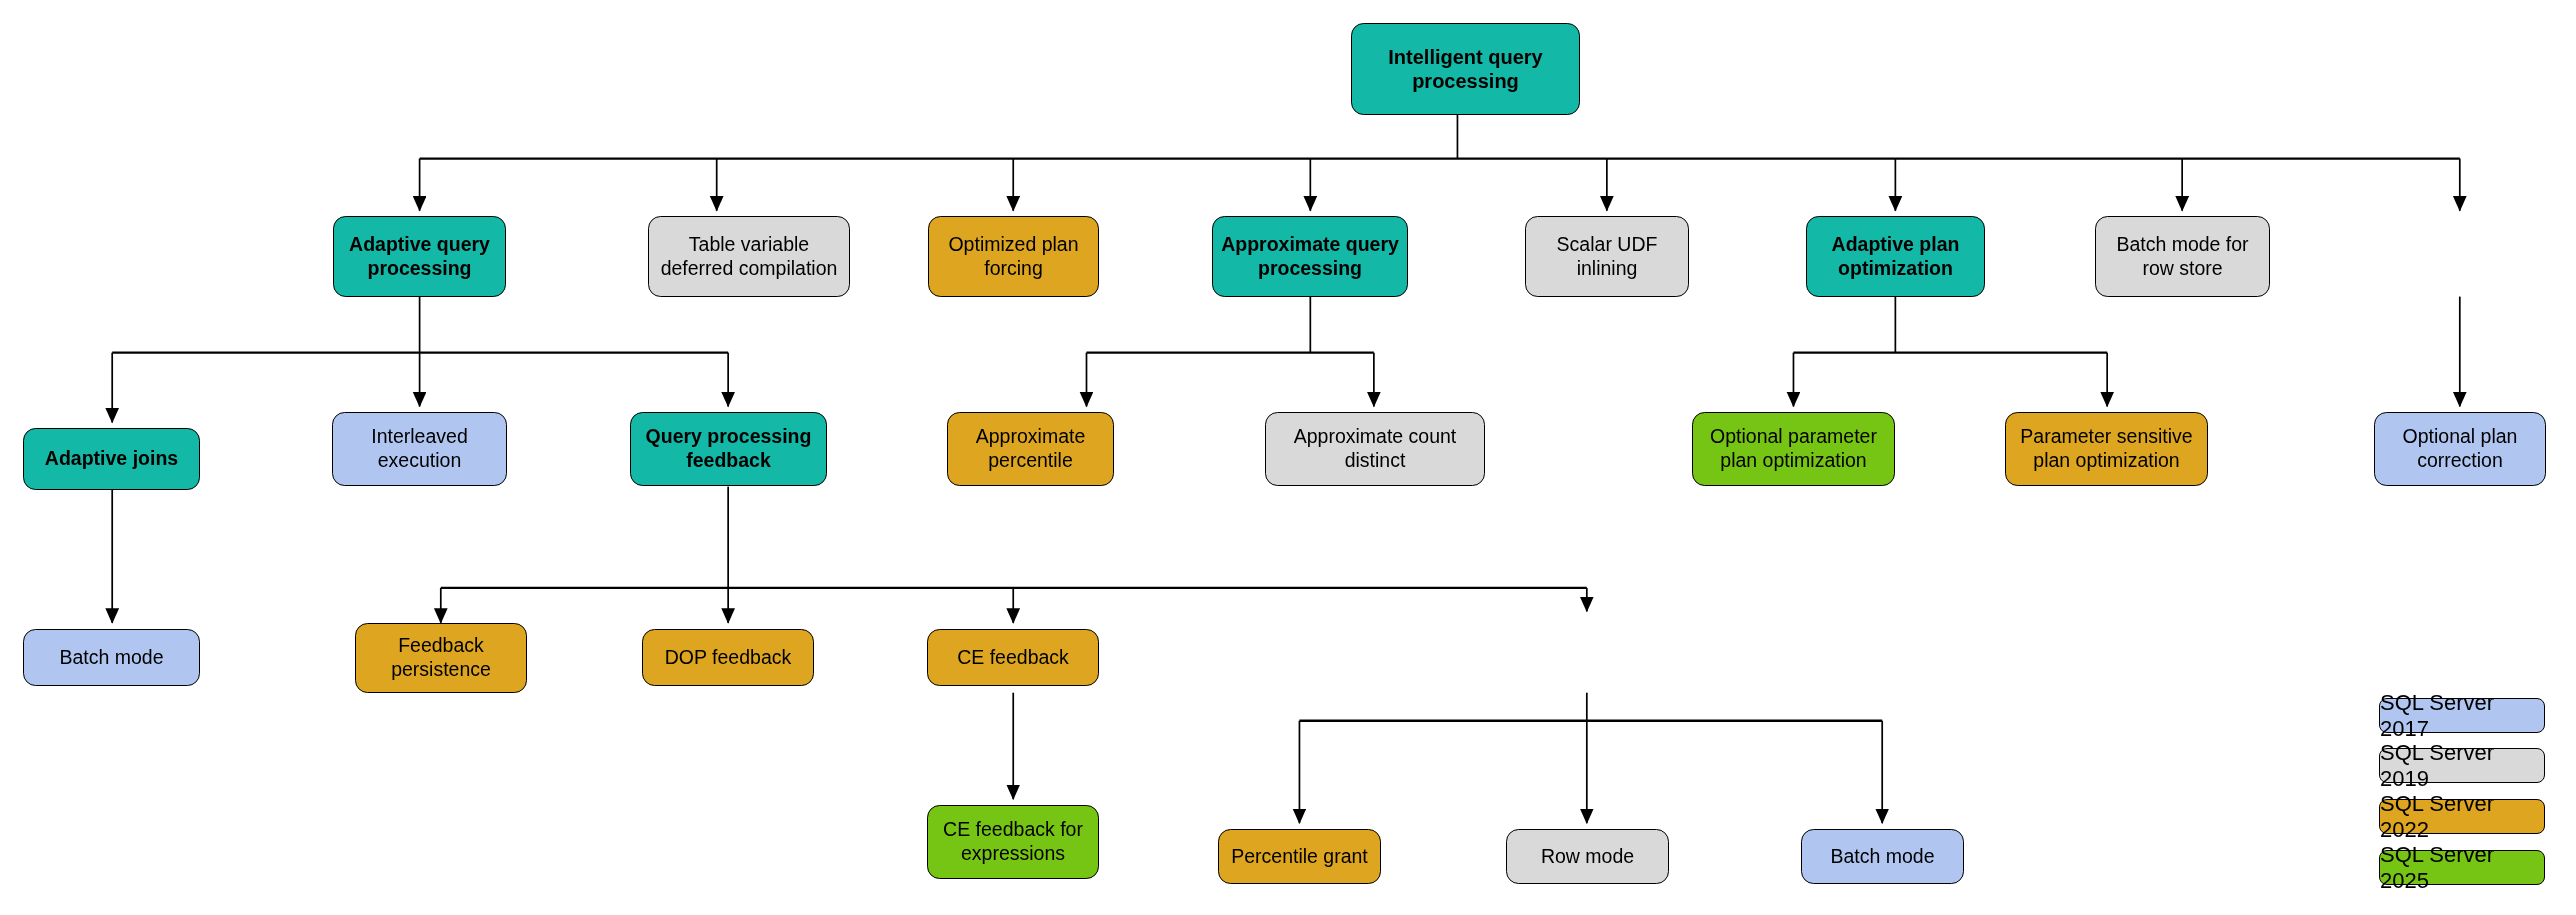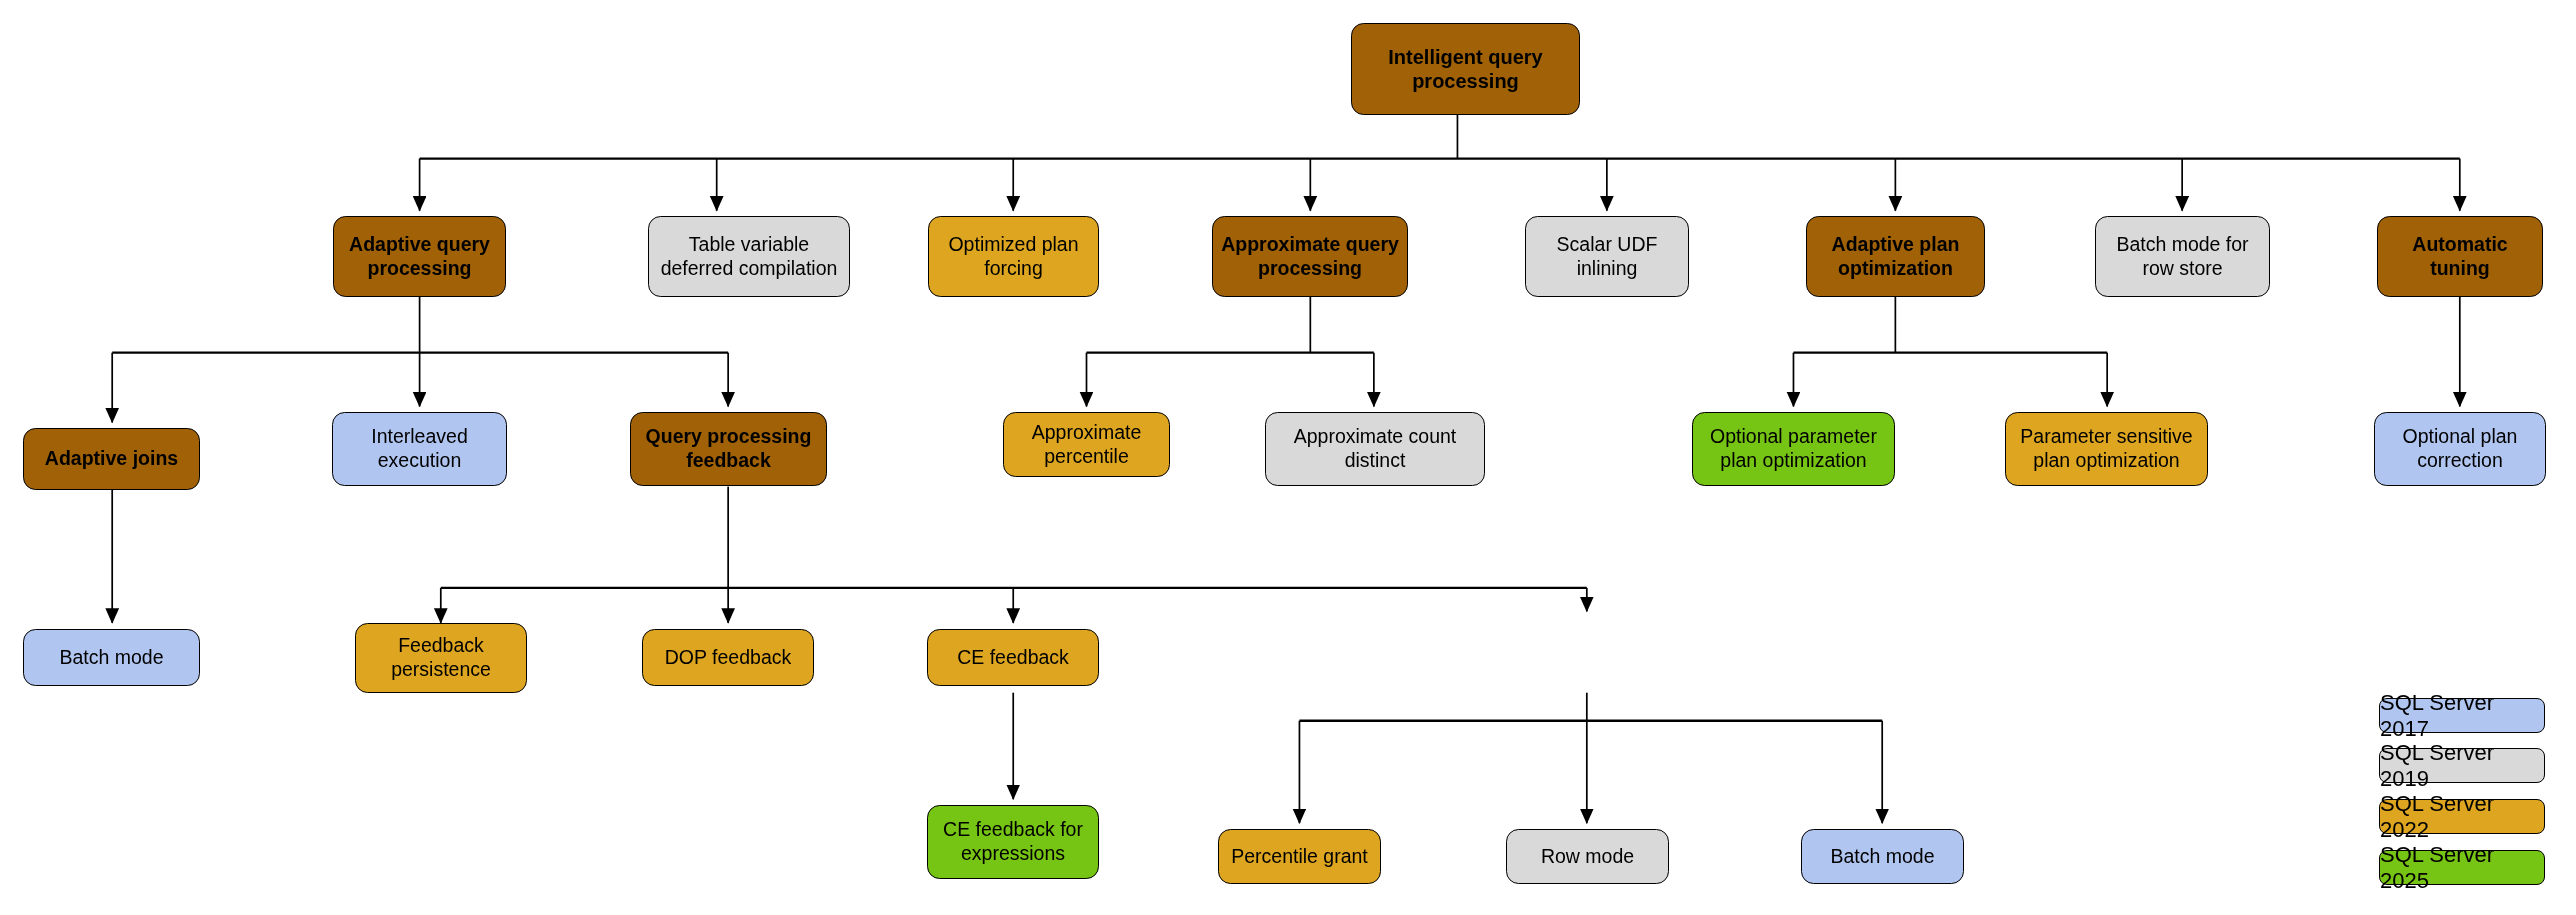--- a/index.html
+++ b/index.html
@@ -35,21 +35,21 @@
     color: #000000;
     line-height: 1.22;
     padding: 2.3px 5.7px;
     font-size: 19.5px;
     background: #ffffff;
     z-index: 2;
   }
   .node.root { font-weight: bold; font-size: 20px; }
   .node.branch { font-weight: bold; }
   .node.leaf { font-weight: normal; }
-  .fill-white  { background: #a16207; }
+  .fill-white  { background: #14b8a6; }
   .fill-gray   { background: #d9d9d9; }
   .fill-orange { background: #dda520; }
   .fill-blue   { background: #b0c5f0; }
   .fill-green  { background: #76c413; }
   .legend-box {
     position: absolute;
     box-sizing: border-box;
     border: 1.7px solid #000000;
     border-radius: 8px;
     display: flex;
@@ -123,26 +123,25 @@
 
   <div class="node root fill-white" style="left:1351px; top:23px; width:229px; height:92px;">Intelligent query processing</div>
 
   <div class="node branch fill-white" style="left:333px; top:216px; width:173px; height:81px;">Adaptive query processing</div>
   <div class="node leaf fill-gray" style="left:648px; top:216px; width:202px; height:81px;">Table variable deferred compilation</div>
   <div class="node leaf fill-orange" style="left:928px; top:216px; width:171px; height:81px;">Optimized plan forcing</div>
   <div class="node branch fill-white" style="left:1212px; top:216px; width:196px; height:81px;">Approximate query processing</div>
   <div class="node leaf fill-gray" style="left:1525px; top:216px; width:164px; height:81px;">Scalar UDF inlining</div>
   <div class="node branch fill-white" style="left:1806px; top:216px; width:179px; height:81px;">Adaptive plan optimization</div>
   <div class="node leaf fill-gray" style="left:2095px; top:216px; width:175px; height:81px;">Batch mode for row store</div>
-  <div class="node branch fill-white" style="left:2377px; top:216px; width:166px; height:81px;">Automatic tuning</div>
 
   <div class="node branch fill-white" style="left:23px; top:428px; width:177px; height:62px;">Adaptive joins</div>
   <div class="node leaf fill-blue" style="left:332px; top:412px; width:175px; height:74px;">Interleaved execution</div>
   <div class="node branch fill-white" style="left:630px; top:412px; width:197px; height:74px;">Query processing feedback</div>
-  <div class="node leaf fill-orange" style="left:1003px; top:412px; width:167px; height:65px;">Approximate percentile</div>
+  <div class="node leaf fill-orange" style="left:947px; top:412px; width:167px; height:74px;">Approximate percentile</div>
   <div class="node leaf fill-gray" style="left:1265px; top:412px; width:220px; height:74px;">Approximate count distinct</div>
   <div class="node leaf fill-green" style="left:1692px; top:412px; width:203px; height:74px;">Optional parameter plan optimization</div>
   <div class="node leaf fill-orange" style="left:2005px; top:412px; width:203px; height:74px;">Parameter sensitive plan optimization</div>
   <div class="node leaf fill-blue" style="left:2374px; top:412px; width:172px; height:74px;">Optional plan correction</div>
 
   <div class="node leaf fill-blue" style="left:23px; top:629px; width:177px; height:57px;">Batch mode</div>
   <div class="node leaf fill-orange" style="left:355px; top:623px; width:172px; height:70px;">Feedback persistence</div>
   <div class="node leaf fill-orange" style="left:642px; top:629px; width:172px; height:57px;">DOP feedback</div>
   <div class="node leaf fill-orange" style="left:927px; top:629px; width:172px; height:57px;">CE feedback</div>
 

